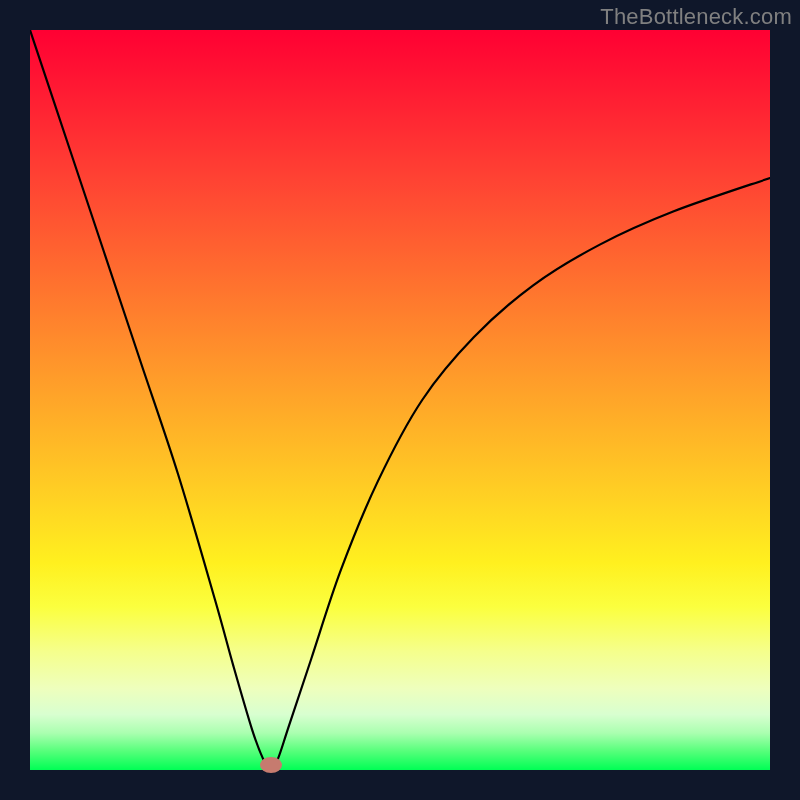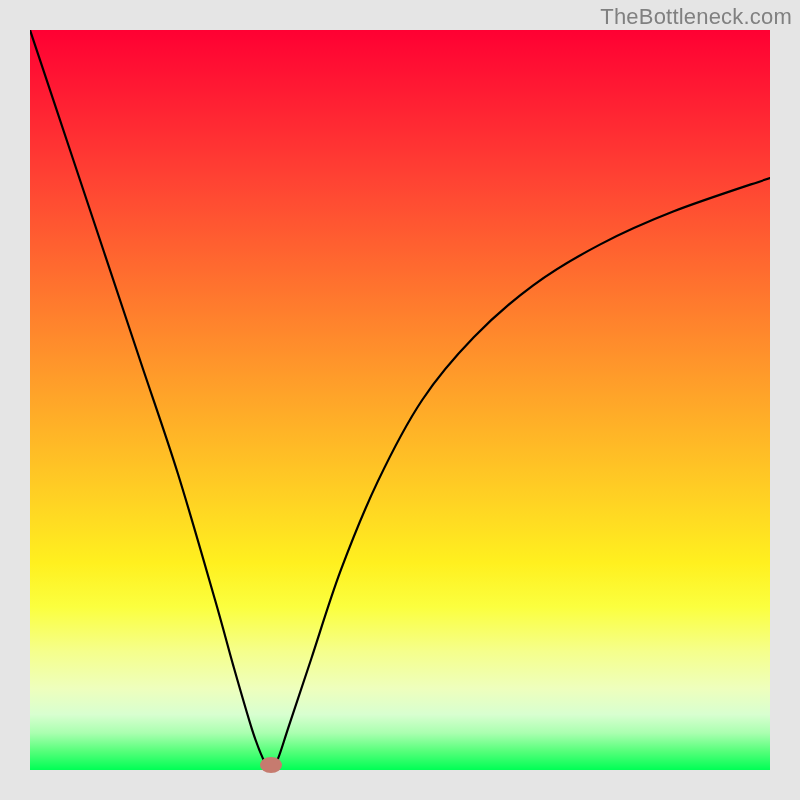--- a/index.html
+++ b/index.html
@@ -1,20 +1,20 @@
 <!DOCTYPE html>
 <html><head>
 <meta charset="utf-8">
 <style>
   * { margin: 0; padding: 0; box-sizing: border-box; }
   html, body { width: 800px; height: 800px; overflow: hidden; background: #000; }
   .outer {
     width: 800px;
     height: 800px;
-    background: #e5e5e5;
+    background: #0f172a;
     position: relative;
   }
   .plot-area {
     position: absolute;
     left: 30px;
     top: 30px;
     width: 740px;
     height: 740px;
     background: linear-gradient(to bottom,
       #ff0033 0%,

